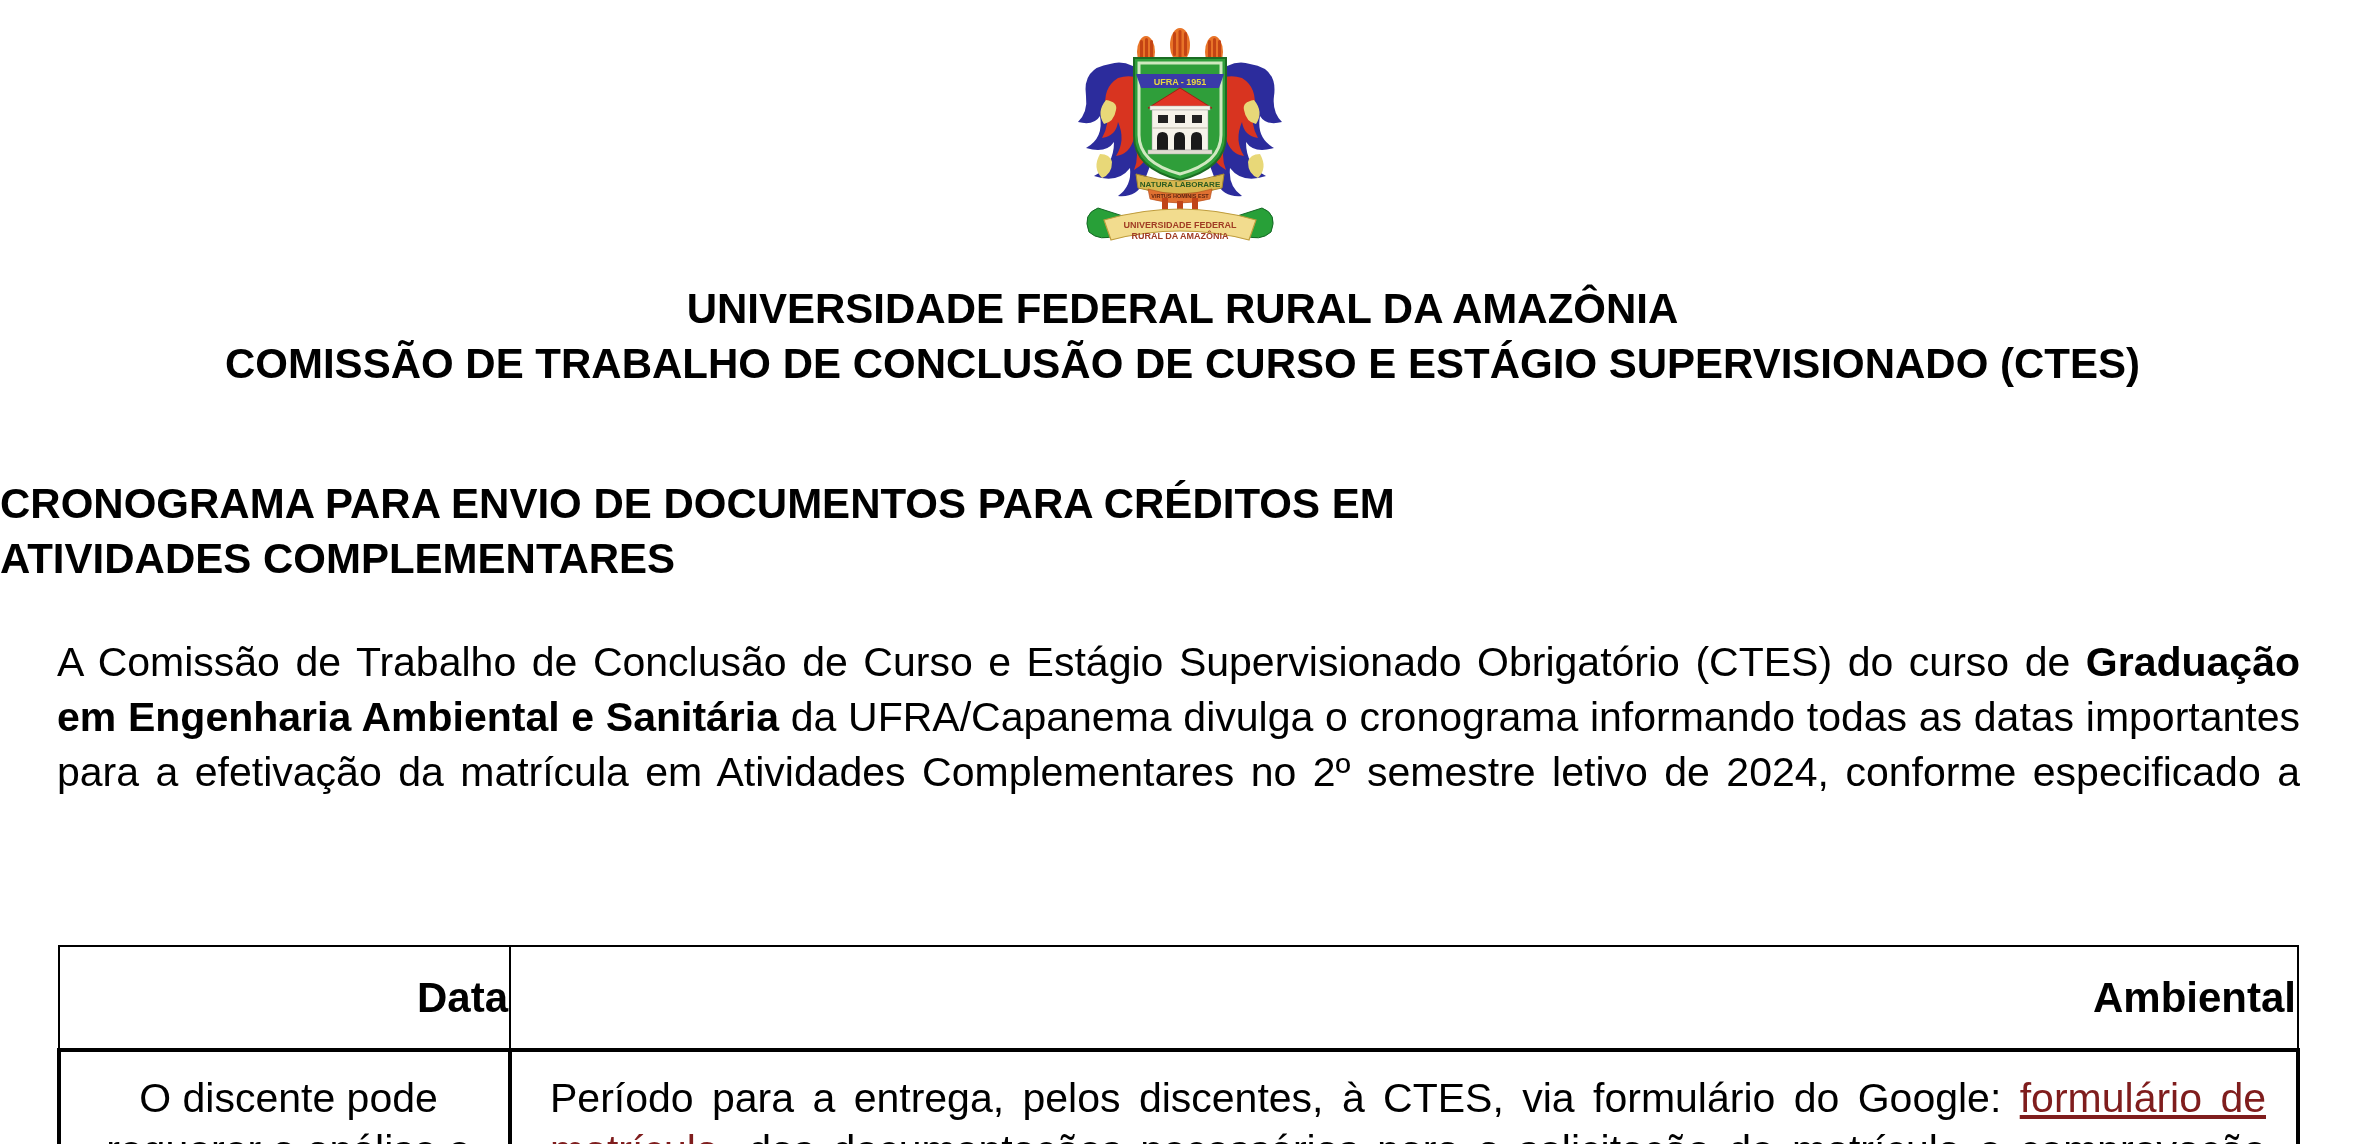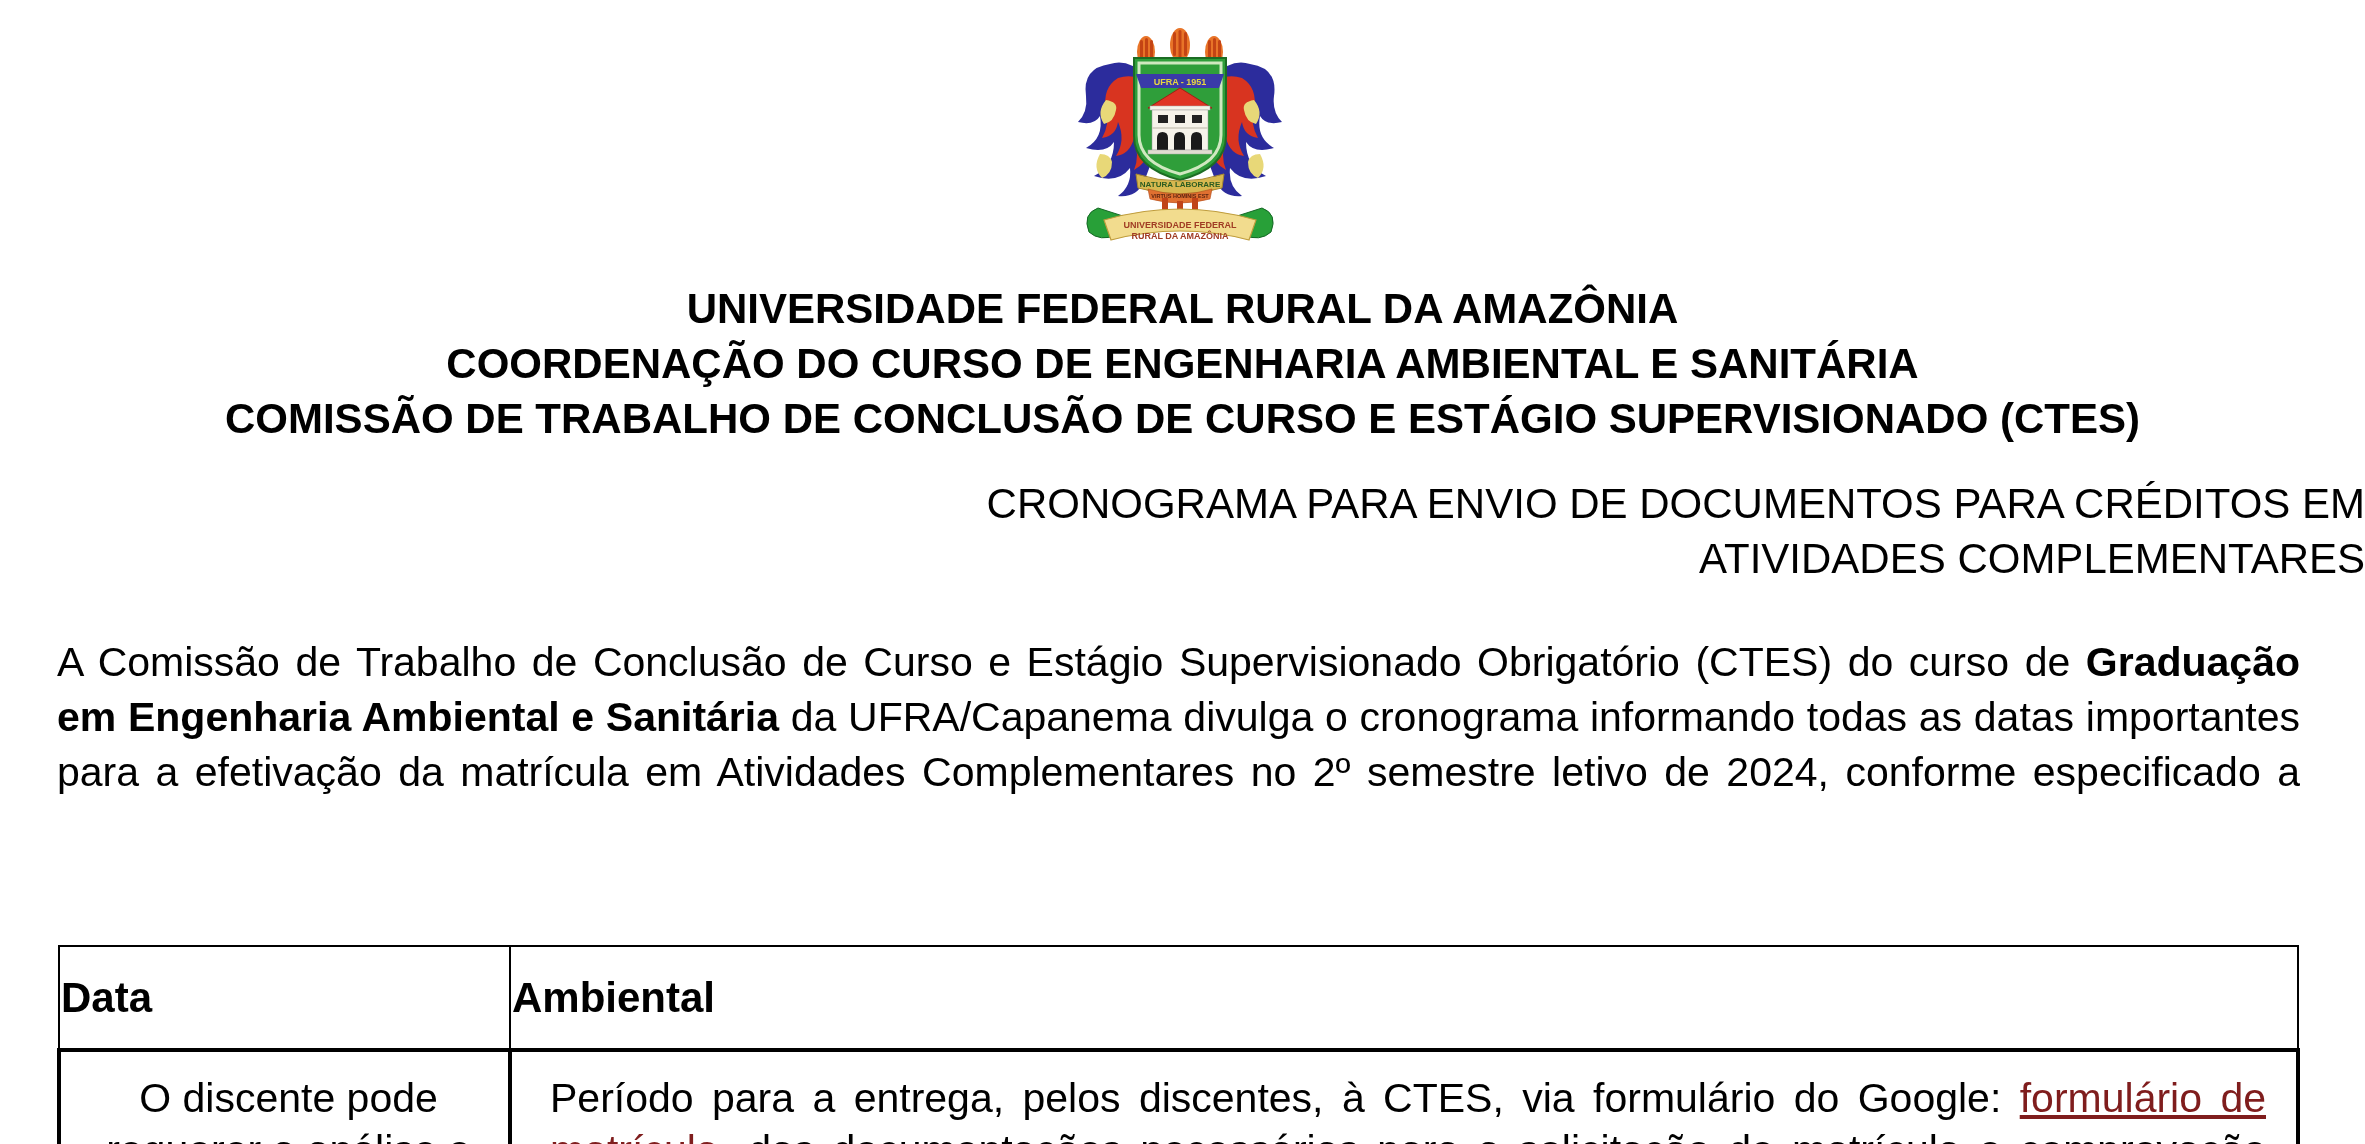--- a/index.html
+++ b/index.html
@@ -11,41 +11,41 @@
   .page { position:relative; width:2365px; height:1144px; background:#ffffff; }
 
   .logo { position:absolute; left:1064px; top:28px; width:232px; height:226px; }
 
   .org-header {
     position:absolute; left:0; top:281px; width:2365px;
     text-align:center; font-weight:bold; font-size:42px; line-height:55px;
   }
   .doc-title {
     position:absolute; left:0; top:476px; width:2365px;
-    text-align:right; font-weight:normal; font-size:42px; line-height:55px;
+    text-align:left; font-weight:bold; font-size:42px; line-height:55px;
   }
 
   .intro {
     position:absolute; left:57px; top:635px; width:2243px;
     font-size:41px; line-height:55px;
   }
   .intro .line { height:55px; overflow:hidden; }
 
   
   .jl { text-align:justify; }
   .jl::after { content:""; display:inline-block; width:100%; height:0; }
 
   .doc-table {
     position:absolute; left:57px; top:945px; width:2243px;
     border-collapse:collapse; table-layout:fixed;
   }
   .doc-table col.c-data { width:451px; }
   .doc-table th {
     border:2px solid #000; height:99px;
-    font-size:42px; font-weight:bold; text-align:left; vertical-align:middle;
+    font-size:42px; font-weight:bold; text-align:right; vertical-align:middle;
     background:#ffffff;
   }
   .doc-table td {
     border:4px solid #000; height:230px; vertical-align:top;
     font-size:41px; line-height:52px; padding:20px 0 0 0;
     background:#ffffff;
   }
   td.data-cell { text-align:center; }
   td.ativ-cell { padding:20px 30px 0 30px; }
   .cell-line { height:52px; overflow:hidden;margin-left:8px; }
@@ -130,21 +130,20 @@
       <path d="M34 180 q-16 6 -9 24 q11 10 28 3 l9 -18 z" fill="#28a038" stroke="#146824" stroke-width="1"></path>
       <path d="M198 180 q16 6 9 24 q-11 10 -28 3 l-9 -18 z" fill="#28a038" stroke="#146824" stroke-width="1"></path>
       <path d="M40 192 q76 -22 152 0 l-7 20 q-69 -18 -138 0 z" fill="#f2dc8e" stroke="#bf9c3c" stroke-width="1.2"></path>
       <text x="116" y="200" font-size="9" font-weight="bold" fill="#a03c24" text-anchor="middle">UNIVERSIDADE FEDERAL</text>
       <text x="116" y="211" font-size="9" font-weight="bold" fill="#a03c24" text-anchor="middle">RURAL DA AMAZÔNIA</text>
     </g>
   </svg>
 
   <div class="org-header">
     <div>UNIVERSIDADE FEDERAL RURAL DA AMAZÔNIA</div>
-    <div>COORDENAÇÃO DO CURSO DE ENGENHARIA AMBIENTAL E SANITÁRIA</div>
     <div>COMISSÃO DE TRABALHO DE CONCLUSÃO DE CURSO E ESTÁGIO SUPERVISIONADO (CTES)</div>
   </div>
 
   <div class="doc-title">
     <div>CRONOGRAMA PARA ENVIO DE DOCUMENTOS PARA CRÉDITOS EM</div>
     <div>ATIVIDADES COMPLEMENTARES</div>
   </div>
 
   <div class="intro">
     <div class="line jl"><span>A Comissão de Trabalho de Conclusão de Curso e Estágio Supervisionado Obrigatório (CTES) do curso de </span><span class="bold">Graduação</span></div>

